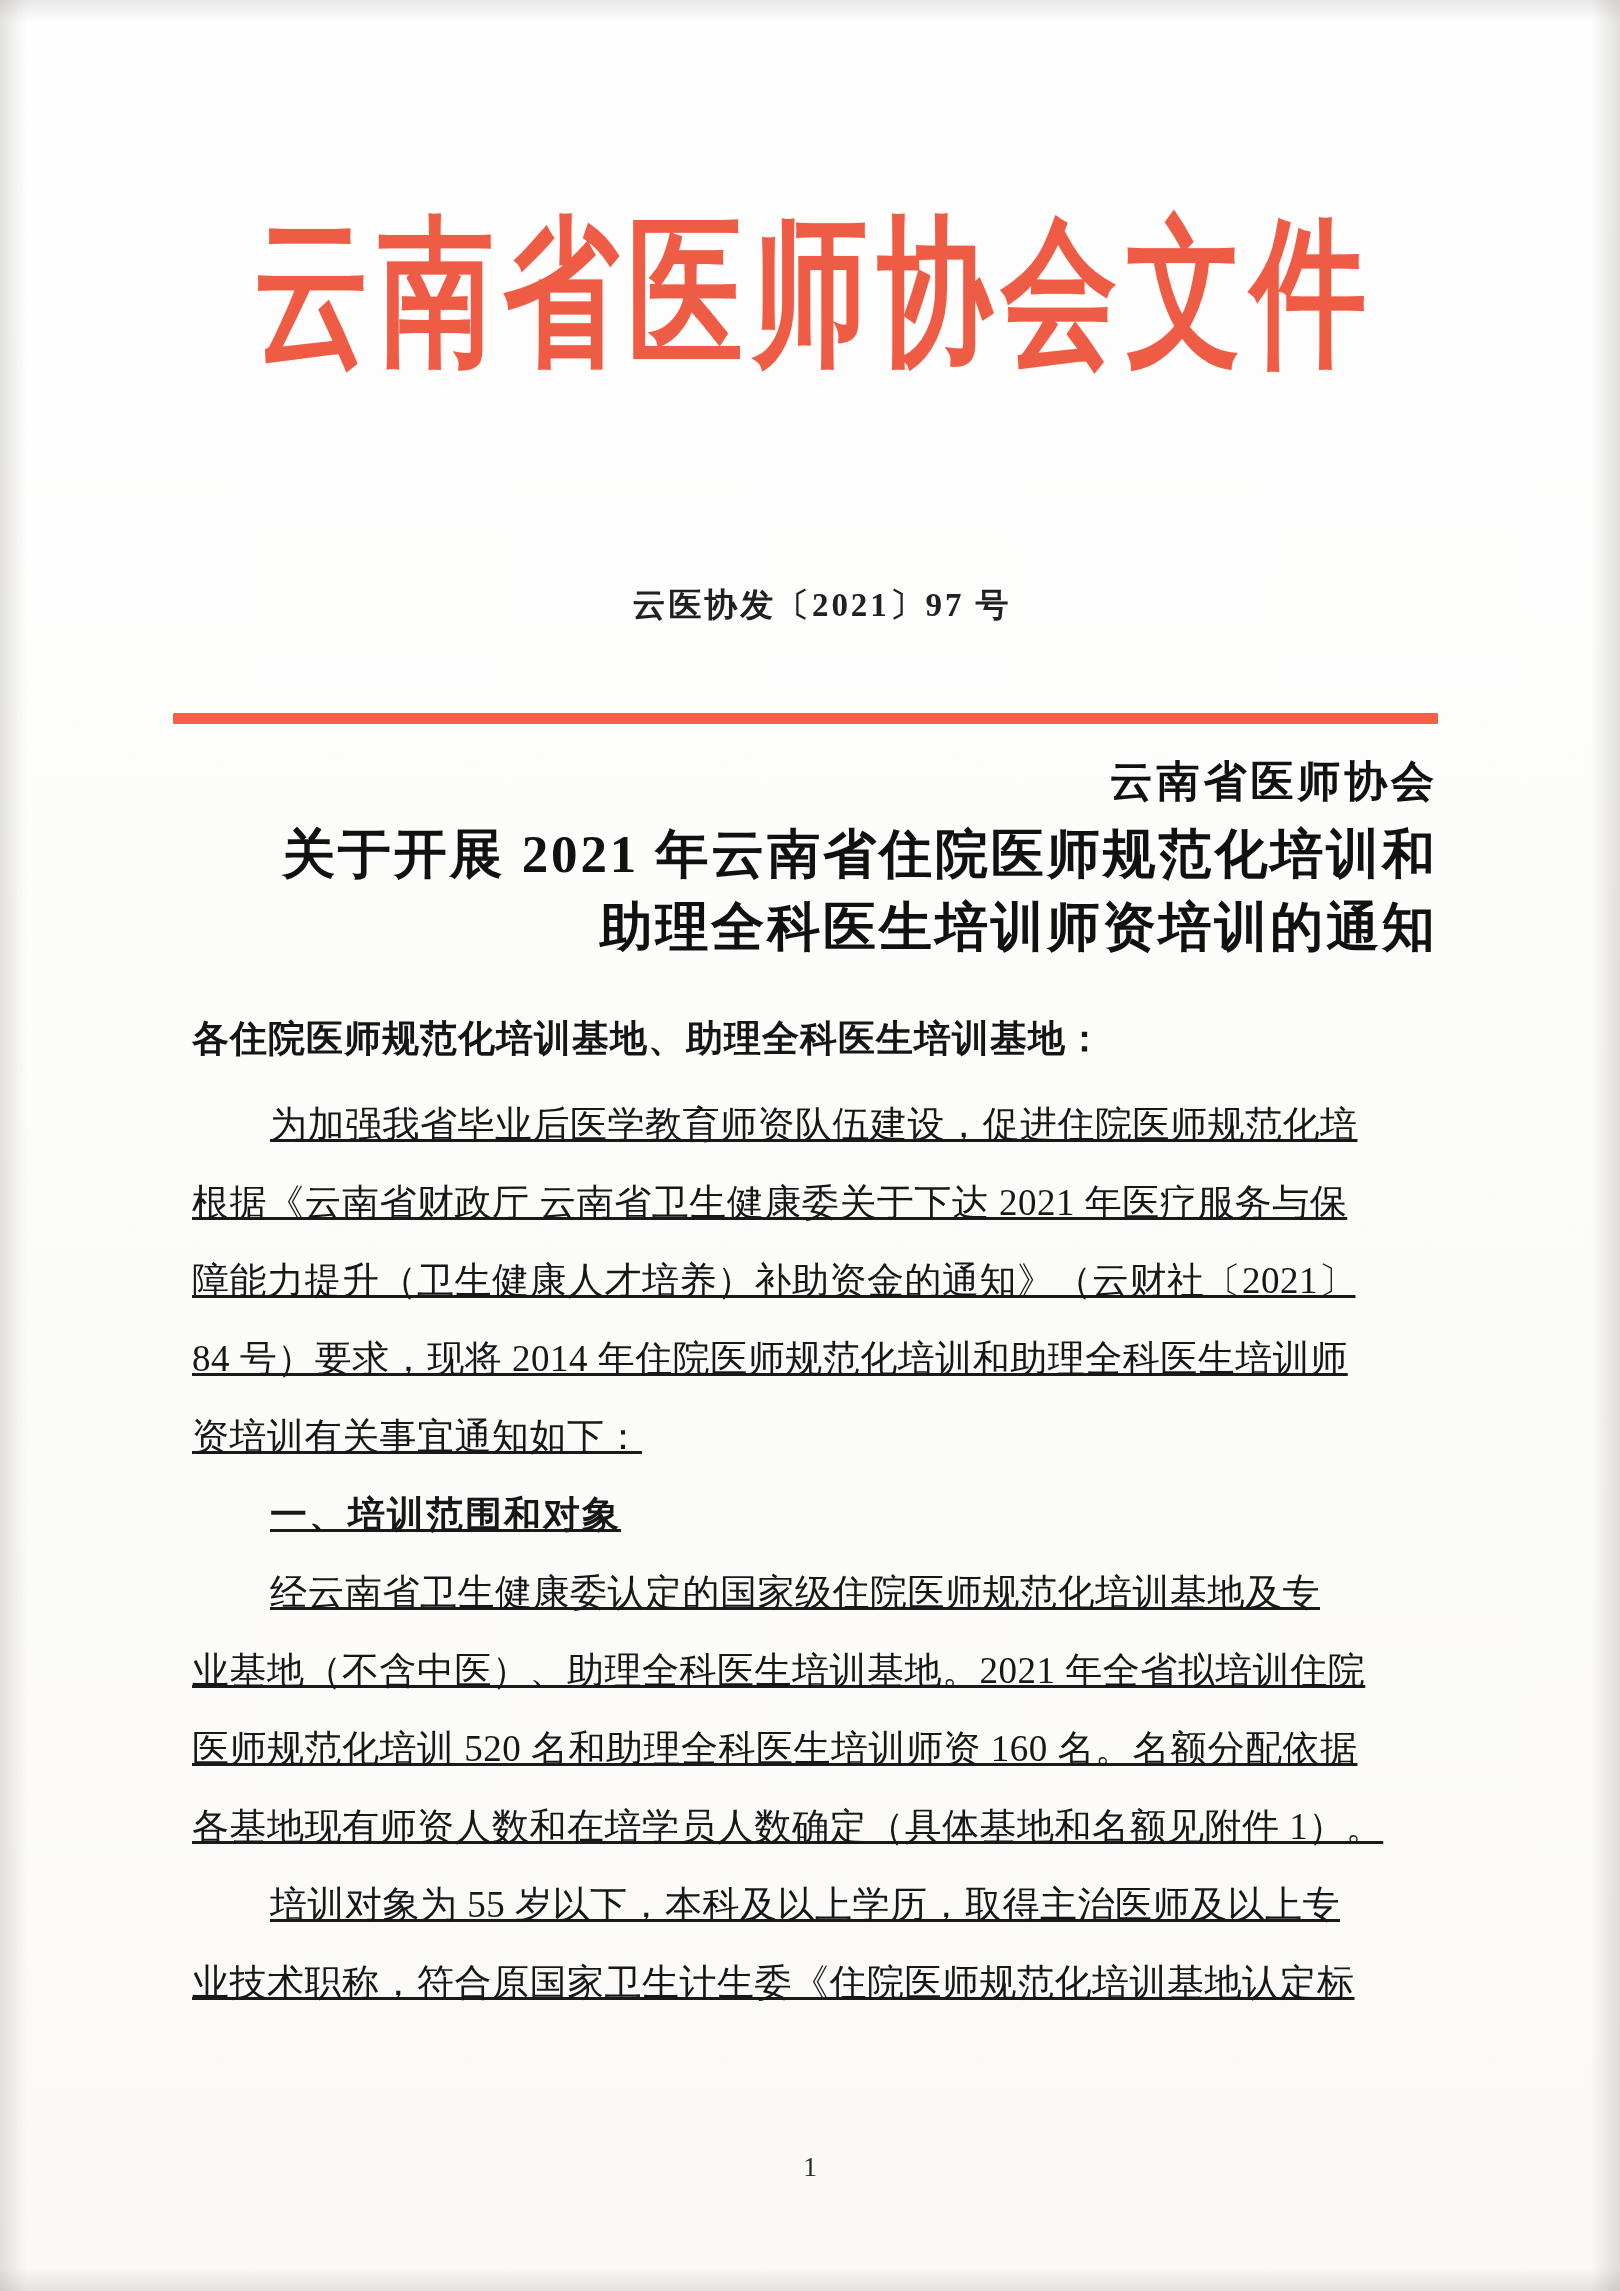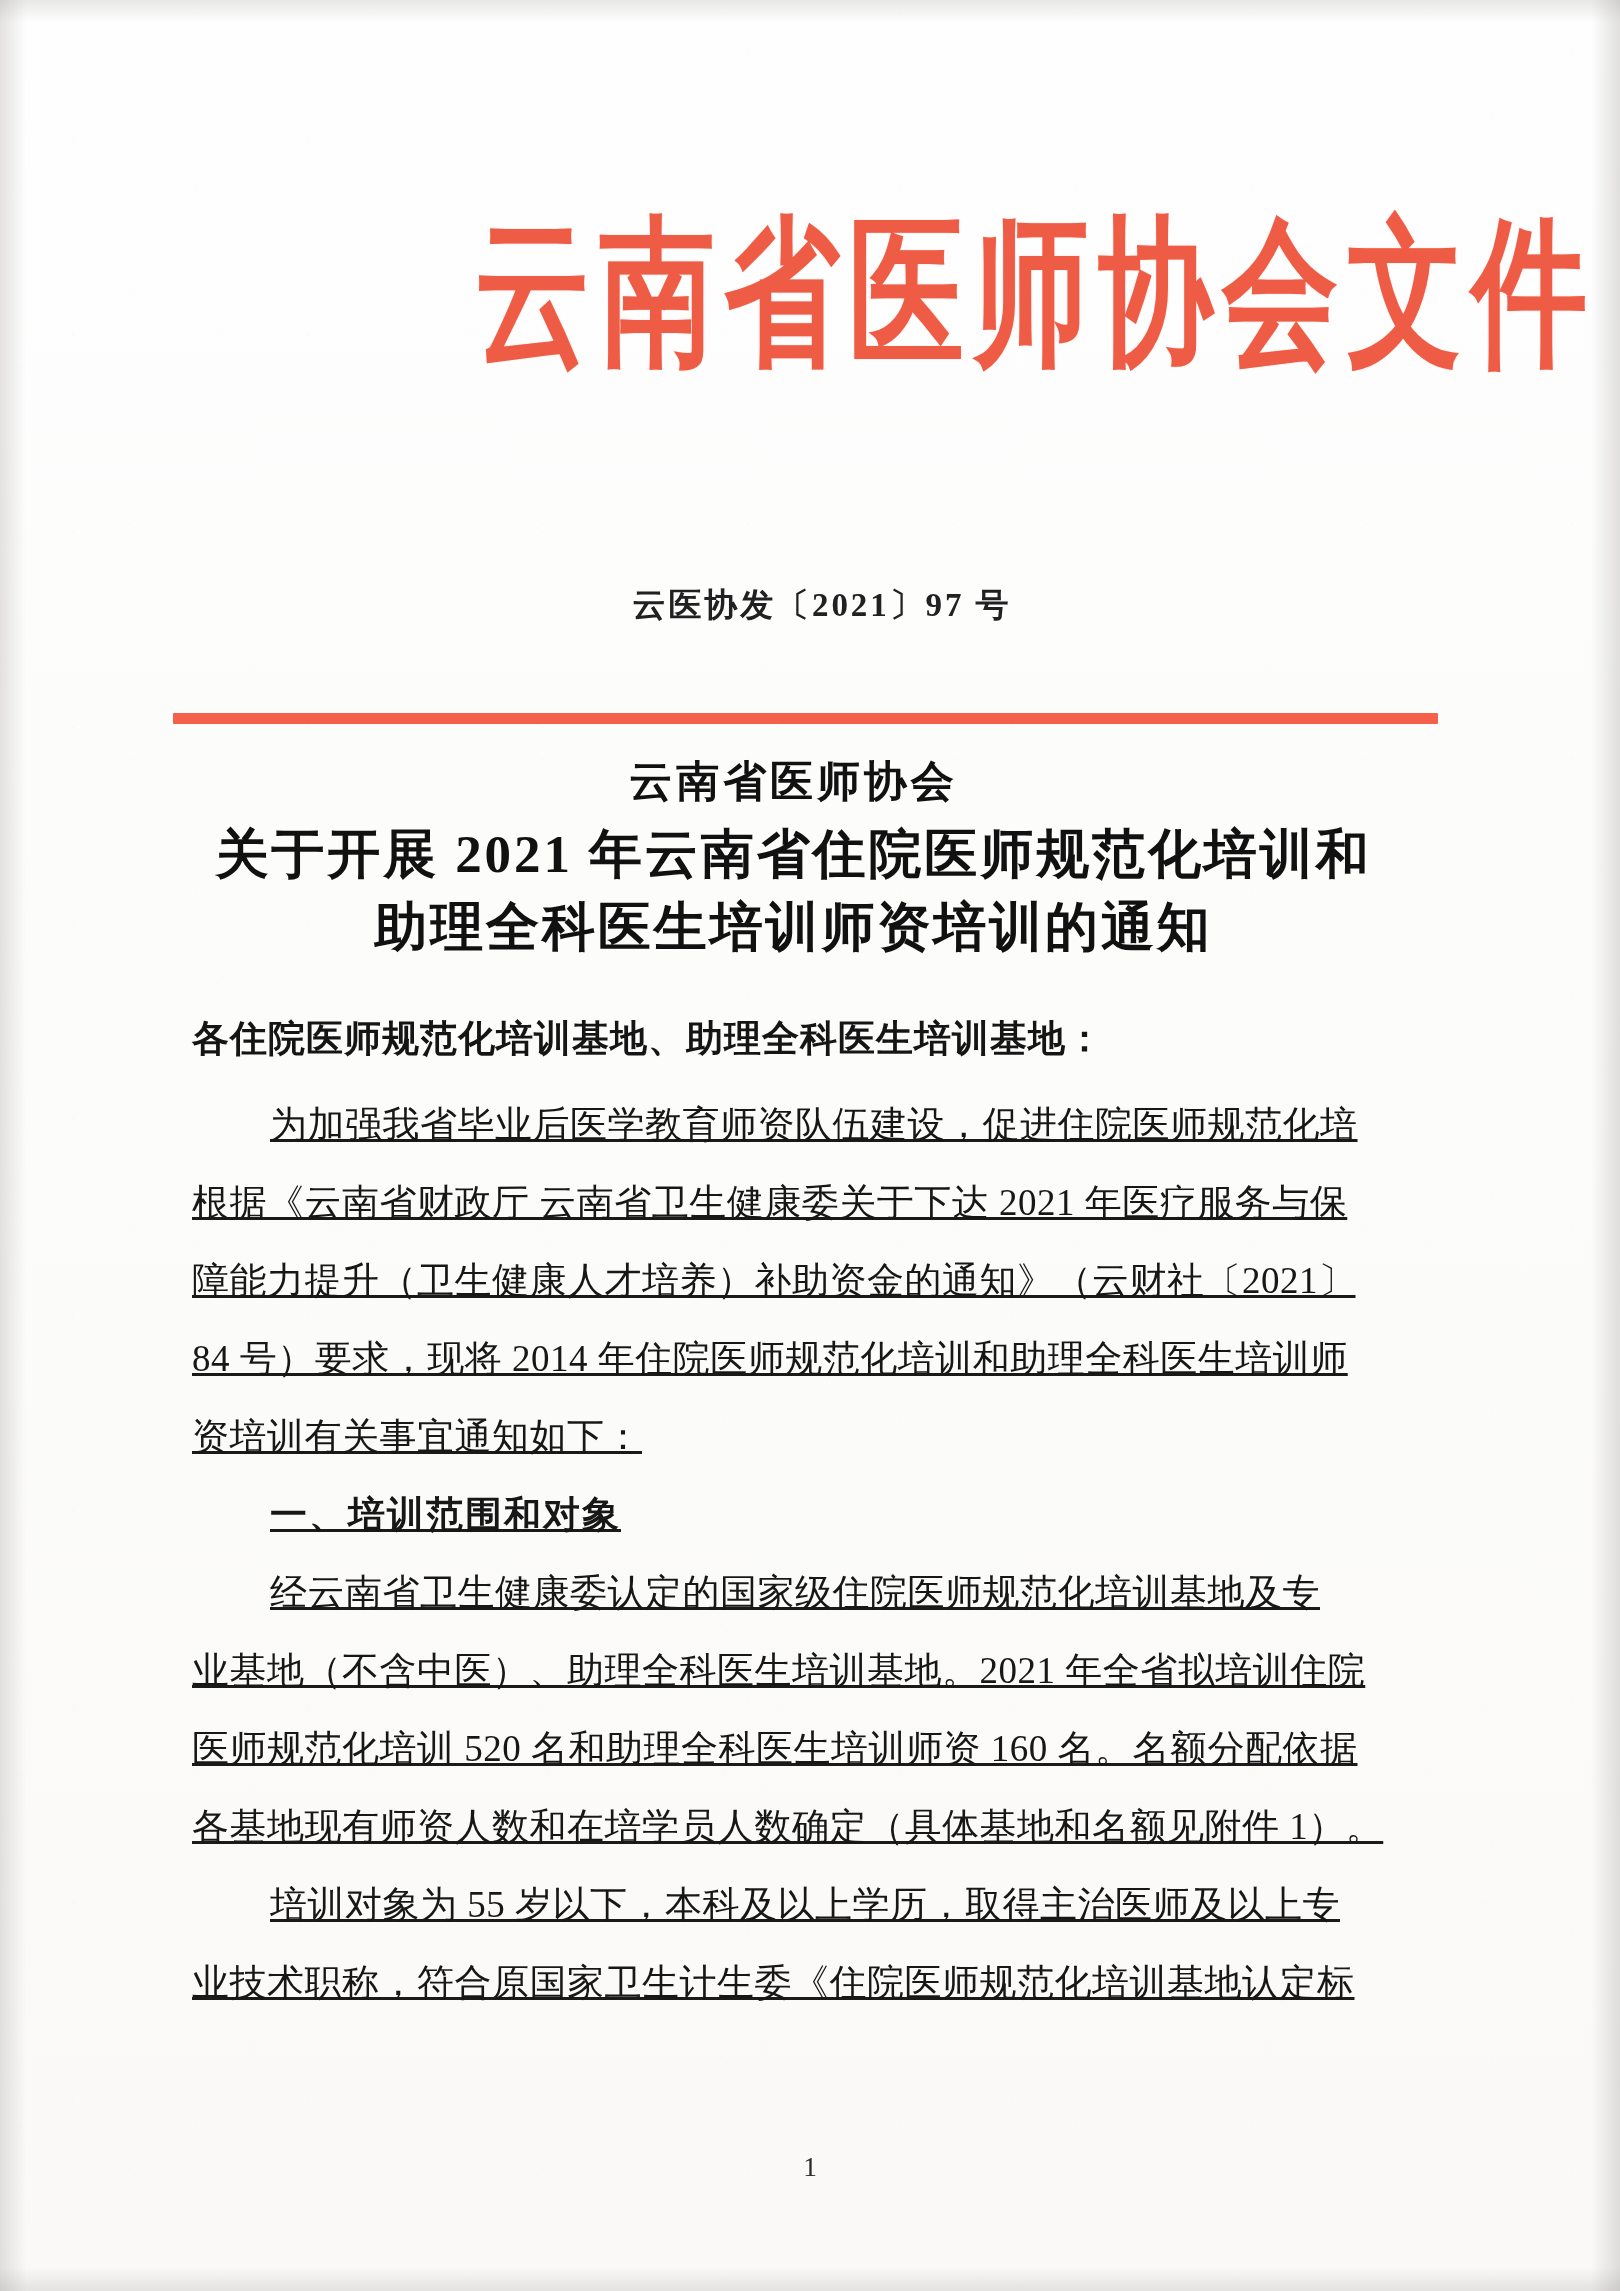--- a/index.html
+++ b/index.html
@@ -51,21 +51,21 @@
     width: 1620px;
     height: 2292px;
   }
 
   
   .masthead {
     position: absolute;
     left: 0;
     top: 223px;
     width: 1620px;
-    text-align: right;
+    text-align: center;
   }
   .masthead-title {
     display: inline-block;
     font-family: "Liberation Serif", "DejaVu Serif", serif;
     font-weight: 700;
     font-size: 120px;
     line-height: 1.18;
     letter-spacing: 9.8px;
     color: #ef5c45;
     text-shadow: 0 0 1px rgba(239,92,69,0.5);
@@ -96,24 +96,24 @@
     top: 713px;
     width: 1265px;
     height: 10.8px;
     background: #f4604a;
     border-radius: 1px;
   }
 
   
   .title-block {
     position: absolute;
-    left: 161px;
+    left: 173px;
     top: 745px;
     width: 1265px;
-    text-align: center;
+    text-align: right;
   }
   .title-line {
     font-family: "Liberation Serif", "DejaVu Serif", serif;
     font-weight: 700;
     font-size: 53px;
     line-height: 73px;
     letter-spacing: 2.9px;
     color: #111;
     white-space: nowrap;
   }

